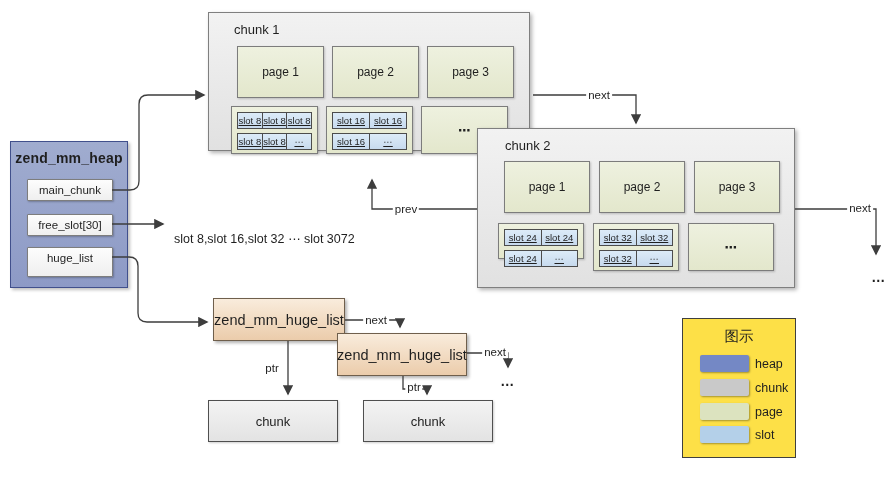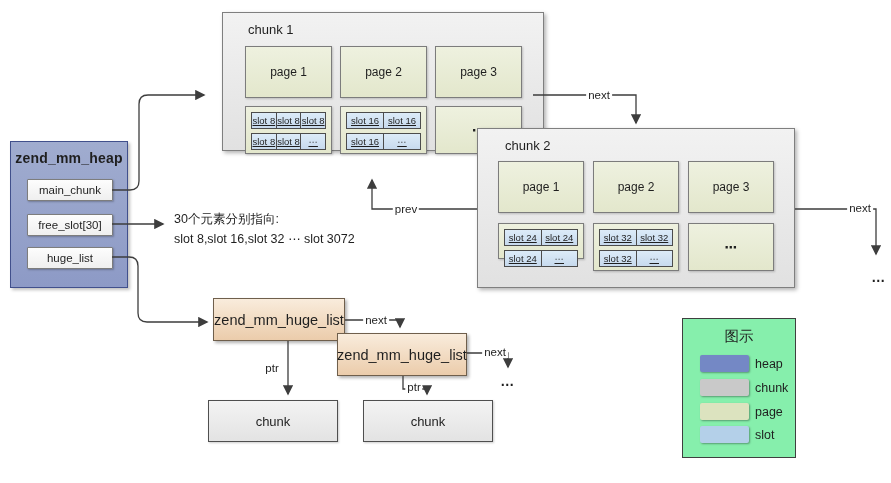--- a/index.html
+++ b/index.html
@@ -25,21 +25,21 @@
   .chunk-box{
     background:linear-gradient(#f2f2f2,#e1e1e1);
     border:1px solid #7f7f7f;
     box-shadow:2px 2px 4px rgba(0,0,0,.3);
   }
   .chunk-title{font-size:13px;}
   .page-box{
     background:linear-gradient(#eef1df,#e3e7cc);
     border:1px solid #7c7c7c;
     display:flex;align-items:center;justify-content:center;
-    font-size:12px;box-shadow:1px 1px 2px rgba(0,0,0,.2);
+    font-size:12px;box-shadow:1px 1px 2px rgba(0,0,0,.2);margin-left:6px;
   }
   .slot-group{
     background:linear-gradient(#eef1df,#e3e7cc);
     border:1px solid #7c7c7c;
     padding:5px 5px;box-shadow:1px 1px 2px rgba(0,0,0,.2);
   }
   .slot-row{display:flex;}
   .slot-row + .slot-row{margin-top:4px;}
   .slot-cell{
     flex:1;height:17px;line-height:15px;box-sizing:border-box;
@@ -56,21 +56,21 @@
     display:flex;align-items:center;justify-content:center;
     font-size:14.5px;box-shadow:2px 2px 3px rgba(0,0,0,.3);
   }
   .chunk-sm{
     background:linear-gradient(#f3f3f3,#e3e3e3);
     border:1.5px solid #4f4f4f;
     display:flex;align-items:center;justify-content:center;
     font-size:13px;box-shadow:1px 1px 2px rgba(0,0,0,.2);
   }
   
-  .legend-box{background:#86efac;border:1.5px solid #3f3f3f;}
+  .legend-box{background:#fde047;border:1.5px solid #3f3f3f;}
   .legend-title{width:100%;text-align:center;font-size:14.5px;}
   .legend-swatch{border-radius:2px;box-shadow:1px 1px 2px rgba(0,0,0,.35);}
   .legend-label{font-size:12.5px;}
   
   .note{font-size:12.5px;white-space:nowrap;}
   .lbl{
     font-size:11.5px;background:#fff;padding:0 2px;white-space:nowrap;
     transform:translate(-50%,-50%);
   }
   .dots{font-size:14px;font-weight:bold;letter-spacing:1.5px;transform:translate(-50%,-50%);}
@@ -78,24 +78,24 @@
 </style>
 </head>
 <body>
 
 <div class="canvas">
 
   <div class="abs heap-box" style="left:10px;top:141px;width:118px;height:147px;">
     <div class="abs heap-field" style="left:16px;top:37px;width:86px;height:22px;">main_chunk</div>
     <div class="abs heap-title" style="left:0;top:8px;">zend_mm_heap</div>
     <div class="abs heap-field" style="left:16px;top:72px;width:86px;height:22px;">free_slot[30]</div>
-    <div class="abs heap-field" style="left:16px;top:105px;width:86px;height:22px;">huge_list</div>
-  </div>
-
-  <div class="abs chunk-box" style="left:222px;top:12px;width:322px;height:139px;">
+    <div class="abs heap-field" style="left:16px;top:105px;width:86px;height:30px;">huge_list</div>
+  </div>
+
+  <div class="abs chunk-box" style="left:208px;top:12px;width:322px;height:139px;">
     <div class="abs chunk-title" style="left:25px;top:9px;">chunk 1</div>
     <div class="abs page-box" style="left:22px;top:33px;width:87px;height:52px;">page 1</div>
     <div class="abs page-box" style="left:117px;top:33px;width:87px;height:52px;">page 2</div>
     <div class="abs page-box" style="left:212px;top:33px;width:87px;height:52px;">page 3</div>
     <div class="abs slot-group" style="left:22px;top:93px;width:87px;height:48px;">
       <div class="slot-row">
         <span class="slot-cell">slot 8</span>
         <span class="slot-cell">slot 8</span>
         <span class="slot-cell">slot 8</span>
       </div>
@@ -139,21 +139,20 @@
         <span class="slot-cell">slot 32</span>
       </div>
       <div class="slot-row">
         <span class="slot-cell">slot 32</span>
         <span class="slot-cell">⋯</span>
       </div>
     </div>
     <div class="abs slot-group ellipsis-group" style="left:210px;top:94px;width:86px;height:48px;">⋯</div>
   </div>
 
-  <div class="abs note" style="left:174px;top:211px;">30个元素分别指向:</div>
   <div class="abs note" style="left:174px;top:231px;">slot 8,slot 16,slot 32 ⋯ slot 3072</div>
 
   <div class="abs huge-box" style="left:213px;top:298px;width:132px;height:43px;">zend_mm_huge_list</div>
   <div class="abs huge-box" style="left:337px;top:333px;width:130px;height:43px;">zend_mm_huge_list</div>
 
   <div class="abs chunk-sm" style="left:208px;top:400px;width:130px;height:42px;">chunk</div>
   <div class="abs chunk-sm" style="left:363px;top:400px;width:130px;height:42px;">chunk</div>
 
   <div class="abs legend-box" style="left:682px;top:318px;width:114px;height:140px;">
     <div class="abs legend-title" style="left:0;top:8px;">图示</div>

